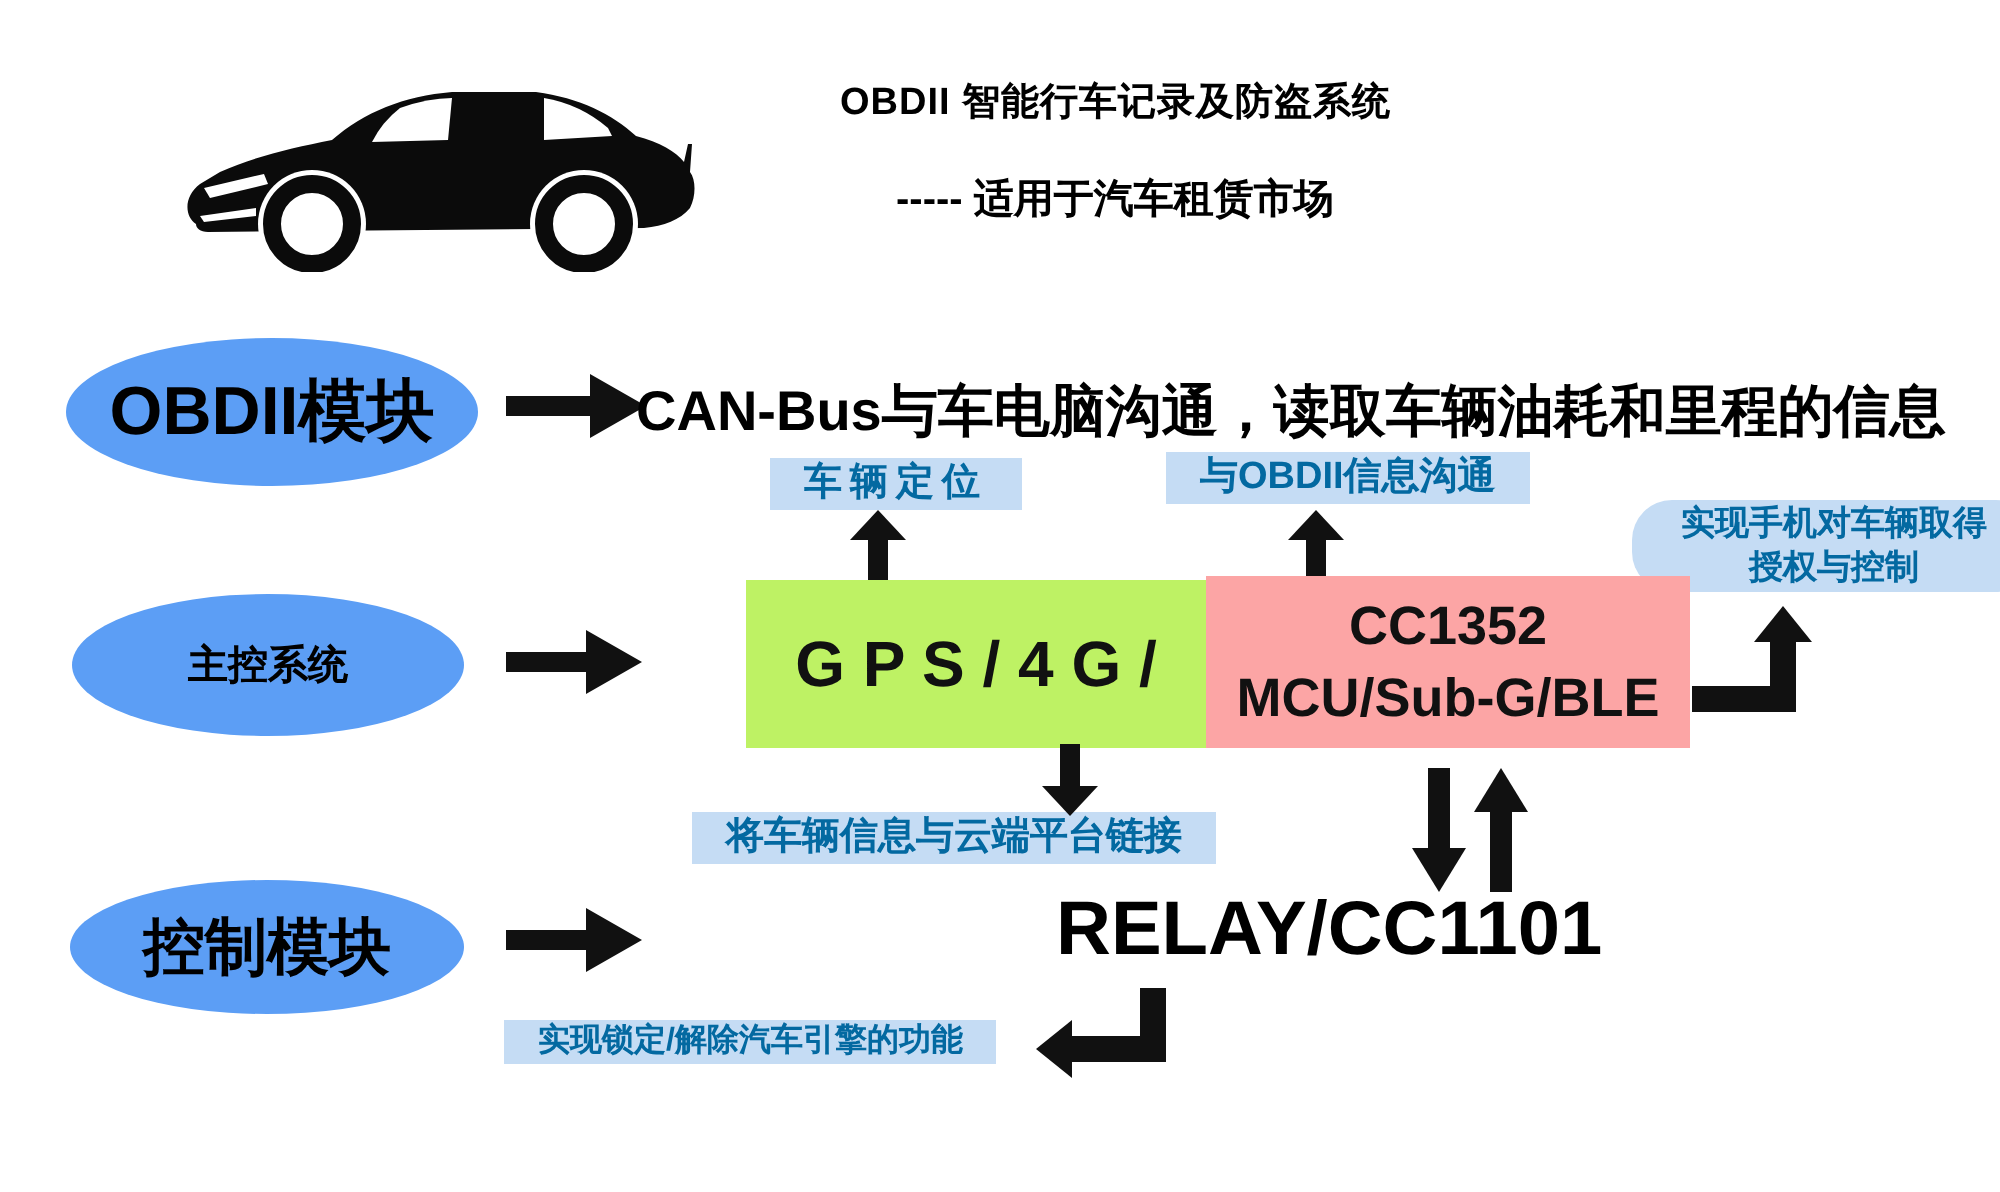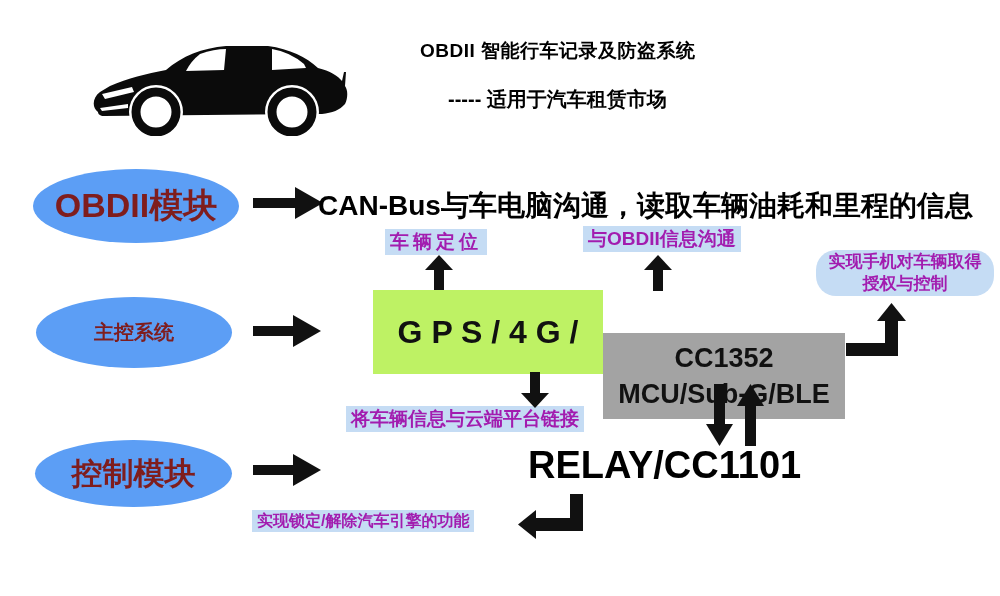--- a/index.html
+++ b/index.html
@@ -5,44 +5,44 @@
   html,body{margin:0;padding:0;background:#fff;}
   #stage{
     position:relative;width:1000px;height:596px;background:#ffffff;
     font-family:"Liberation Sans","DejaVu Sans",sans-serif;
     color:#000;overflow:hidden;
   }
   .abs{position:absolute;}
   .ellipse{
     background:#5c9ef5;border-radius:50%;
     display:flex;align-items:center;justify-content:center;
-    font-weight:bold;color:#7f1d1d;white-space:nowrap;
+    font-weight:bold;color:#000000;white-space:nowrap;
   }
   .ellipse-1{left:33px;top:169px;width:206px;height:74px;font-size:34px;}
   .ellipse-2{left:36px;top:297px;width:196px;height:71px;font-size:20px;}
   .ellipse-3{left:35px;top:440px;width:197px;height:67px;font-size:31px;}
   .row-text{
     font-weight:bold;white-space:nowrap;color:#000;
   }
   .obdii-desc{left:318px;top:187px;font-size:28px;}
   .tag{
-    background:#c5dcf4;font-weight:bold;color:#a21caf;white-space:nowrap;
-    padding:1px 5px;line-height:1.25;
+    background:#c5dcf4;font-weight:bold;color:#0369a1;white-space:nowrap;
+    padding:1px 17px;line-height:1.25;
   }
   .tag-loc{left:385px;top:229px;font-size:19px;letter-spacing:4px;}
   .tag-obdiicomm{left:583px;top:226px;font-size:19px;}
   .tag-phone{left:816px;top:250px;font-size:17px;width:168px;text-align:center;line-height:22px;white-space:normal;border-radius:20px;}
   .tag-cloud{left:346px;top:406px;font-size:19px;}
   .tag-lock{left:252px;top:510px;font-size:16px;}
   .box{
     display:flex;flex-direction:column;align-items:center;justify-content:center;
     font-weight:bold;color:#111;text-align:center;
   }
   .box-gps{left:373px;top:290px;width:230px;height:84px;background:#bef264;font-size:32px;}
-  .box-cc1352{left:603px;top:288px;width:242px;height:86px;background:#a3a3a3;font-size:27px;line-height:36px;margin-top:45px;}
+  .box-cc1352{left:603px;top:288px;width:242px;height:86px;background:#fca5a5;font-size:27px;line-height:36px;}
   .relay-text{left:528px;top:444px;font-size:38px;font-weight:bold;white-space:nowrap;}
   .title-text{left:420px;top:38px;width:450px;font-size:19px;font-weight:bold;white-space:nowrap;letter-spacing:0.5px;}
   .subtitle-text{left:448px;top:86px;font-size:20px;font-weight:bold;white-space:nowrap;}
   svg{display:block;}
 </style>
 </head>
 <body>
 
 <div id="stage">
 

